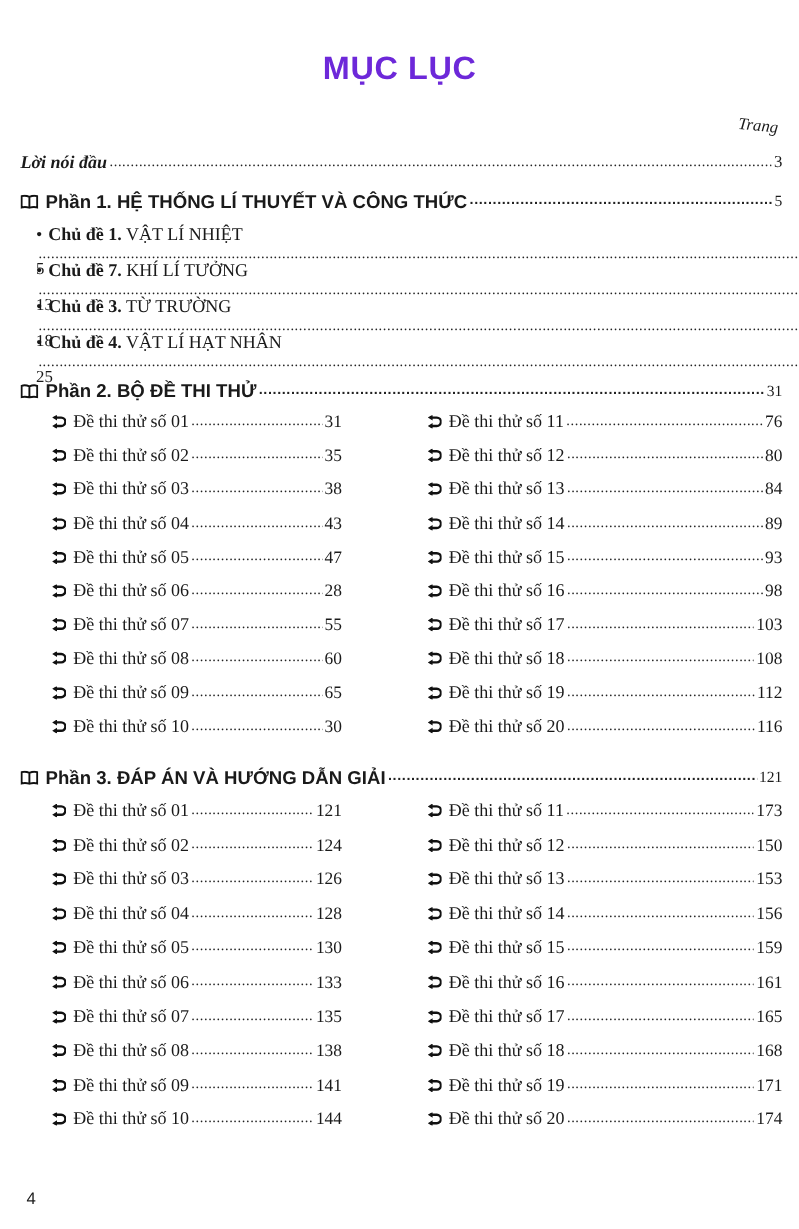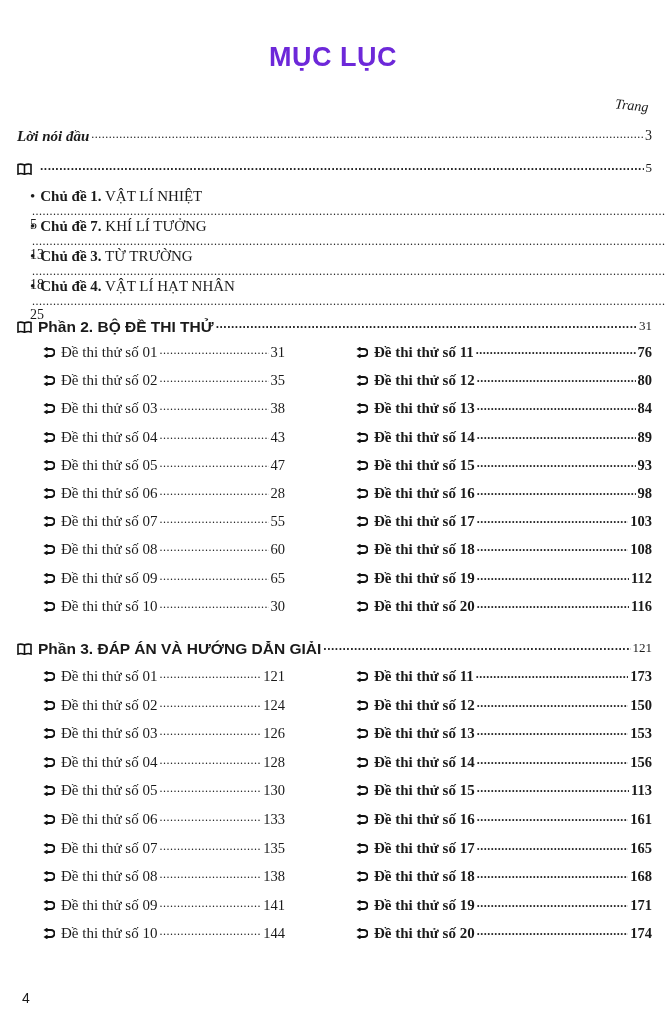--- a/index.html
+++ b/index.html
@@ -36,21 +36,21 @@
   .book-icon {
     display: inline-block; width: 15px; height: 12px; margin-right: 6px; vertical-align: -1px;
   }
   .topic { left: 30px; right: 14px; font-size: 15px; flex-direction: column; }
   .topic .label b { font-weight: bold; }
   .bullet { display: inline-block; margin-right: 5px; }
   .exam { font-size: 15px; }
   .exam .arrow { font-family: "DejaVu Sans", sans-serif; font-size: 12px; font-weight: bold; margin-right: 6px; }
   .exam .page { font-size: 14.5px; }
   .col-left { left: 43px; width: 242px; }
-  .col-right { left: 356px; width: 296px; font-weight: bold; }
+  .col-right { left: 356px; width: 296px; }
   .foot {
     position: absolute; top: 990px; left: 22px; font-family: "Liberation Sans", sans-serif;
     font-size: 14px;
   }
 </style>
 </head>
 <body>
 
 <div class="title">MỤC LỤC</div>
 <div class="trang">Trang</div>
@@ -58,21 +58,21 @@
 <div class="row intro">
   <span class="label">Lời nói đầu</span>
   <span class="dots"></span>
   <span class="page">3</span>
 </div>
 
 <div class="row part" style="top:160px">
   <span class="label">
     <svg class="book-icon" viewBox="0 0 15 12">
         <path d="M1 1.5 Q4 0.5 7.5 2 Q11 0.5 14 1.5 V11 Q11 10 7.5 11.3 Q4 10 1 11 Z M7.5 2 V11.3" fill="none" stroke="#111" stroke-width="1.6"></path>
-      </svg>
+      </svg><span>Phần 1. HỆ THỐNG LÍ THUYẾT VÀ CÔNG THỨC</span>
   </span>
   <span class="dots"></span>
   <span class="page">5</span>
 </div>
 
 <div class="row topic" style="top:188px">
   <span class="label"><span class="bullet">•</span><b>Chủ đề 1.</b> <span>VẬT LÍ NHIỆT</span></span>
   <span class="dots"></span>
   <span class="page">5</span>
 </div>
@@ -385,21 +385,21 @@
           </svg></span><span>Đề thi thử số 14</span></span>
       <span class="dots"></span>
       <span class="page">156</span>
     </div>
     <div class="row exam col-right" style="top: 782.4px;">
       <span class="label"><span class="arrow"><svg width="12" height="11" viewBox="0 0 12 11" style="vertical-align:-1px">
             <path d="M4 2 H8 A3.5 3.5 0 0 1 8 9 H4" fill="none" stroke="#111" stroke-width="2"></path>
             <path d="M0.5 2 L4.5 -0.5 L4.5 4.5 Z M0.5 9 L4.5 6.5 L4.5 11.5 Z" fill="#111"></path>
           </svg></span><span>Đề thi thử số 15</span></span>
       <span class="dots"></span>
-      <span class="page">113</span>
+      <span class="page">159</span>
     </div>
     <div class="row exam col-right" style="top: 811px;">
       <span class="label"><span class="arrow"><svg width="12" height="11" viewBox="0 0 12 11" style="vertical-align:-1px">
             <path d="M4 2 H8 A3.5 3.5 0 0 1 8 9 H4" fill="none" stroke="#111" stroke-width="2"></path>
             <path d="M0.5 2 L4.5 -0.5 L4.5 4.5 Z M0.5 9 L4.5 6.5 L4.5 11.5 Z" fill="#111"></path>
           </svg></span><span>Đề thi thử số 16</span></span>
       <span class="dots"></span>
       <span class="page">161</span>
     </div>
     <div class="row exam col-right" style="top: 839.6px;">

